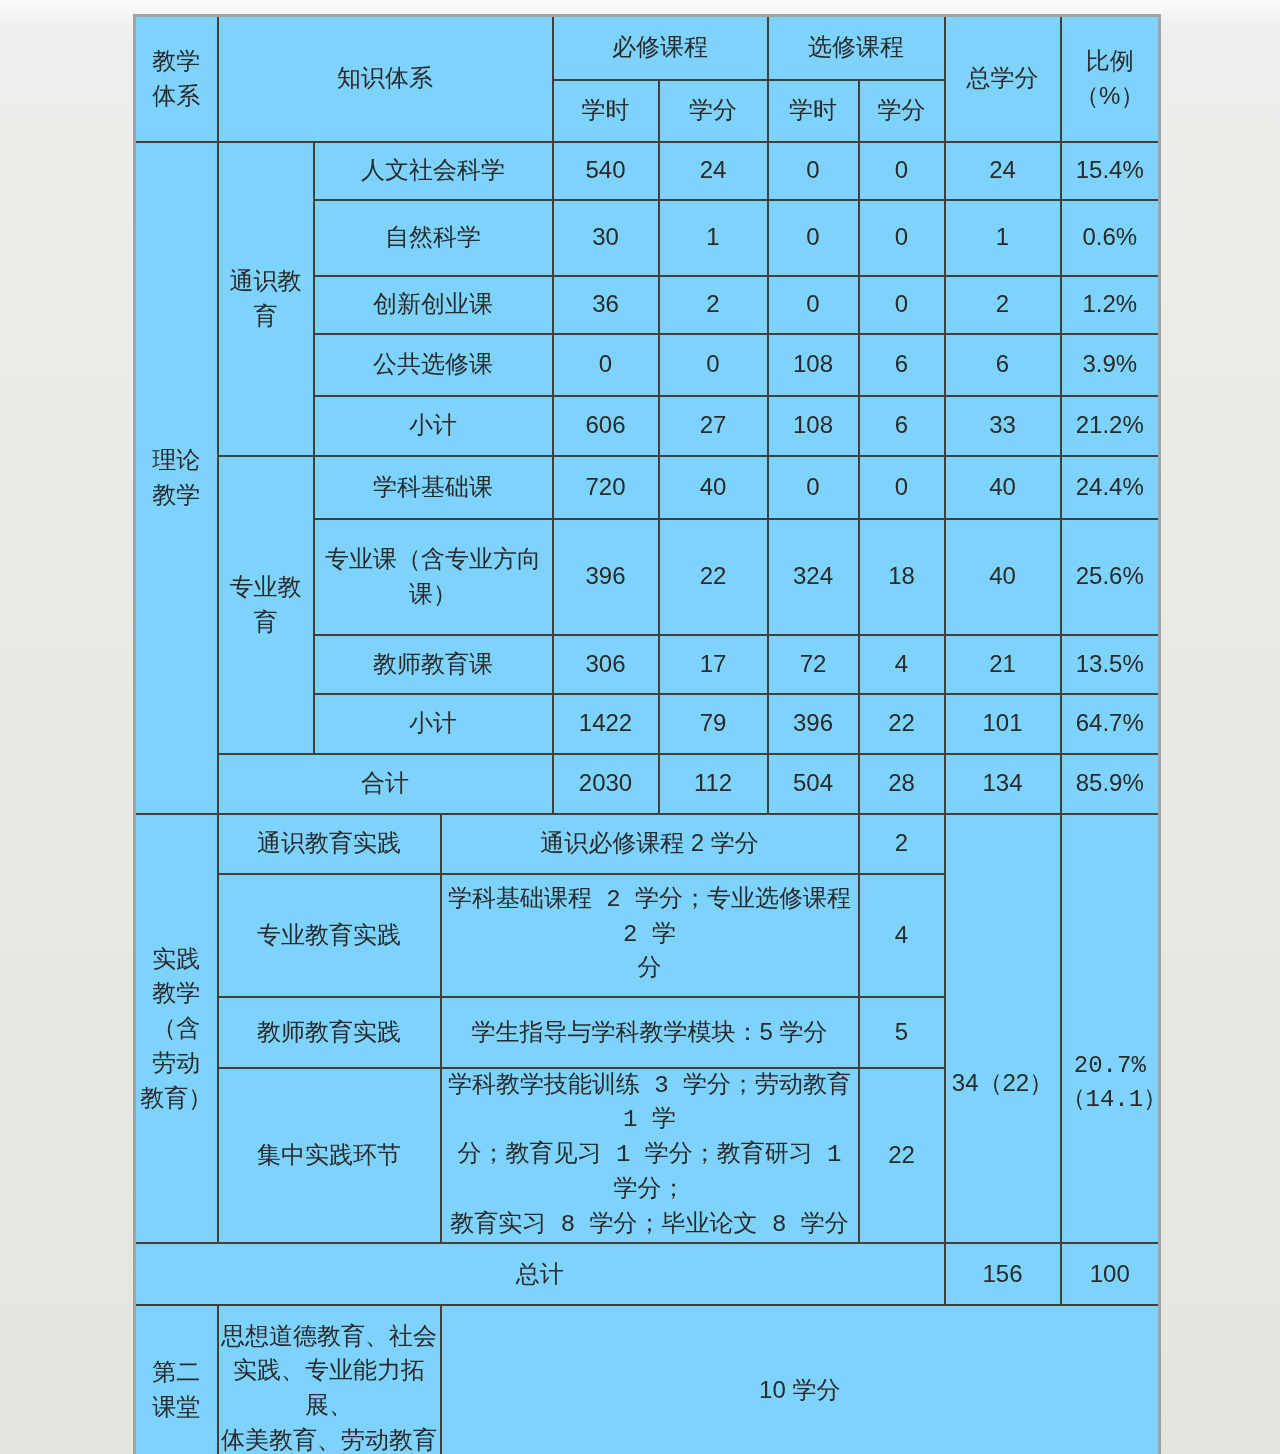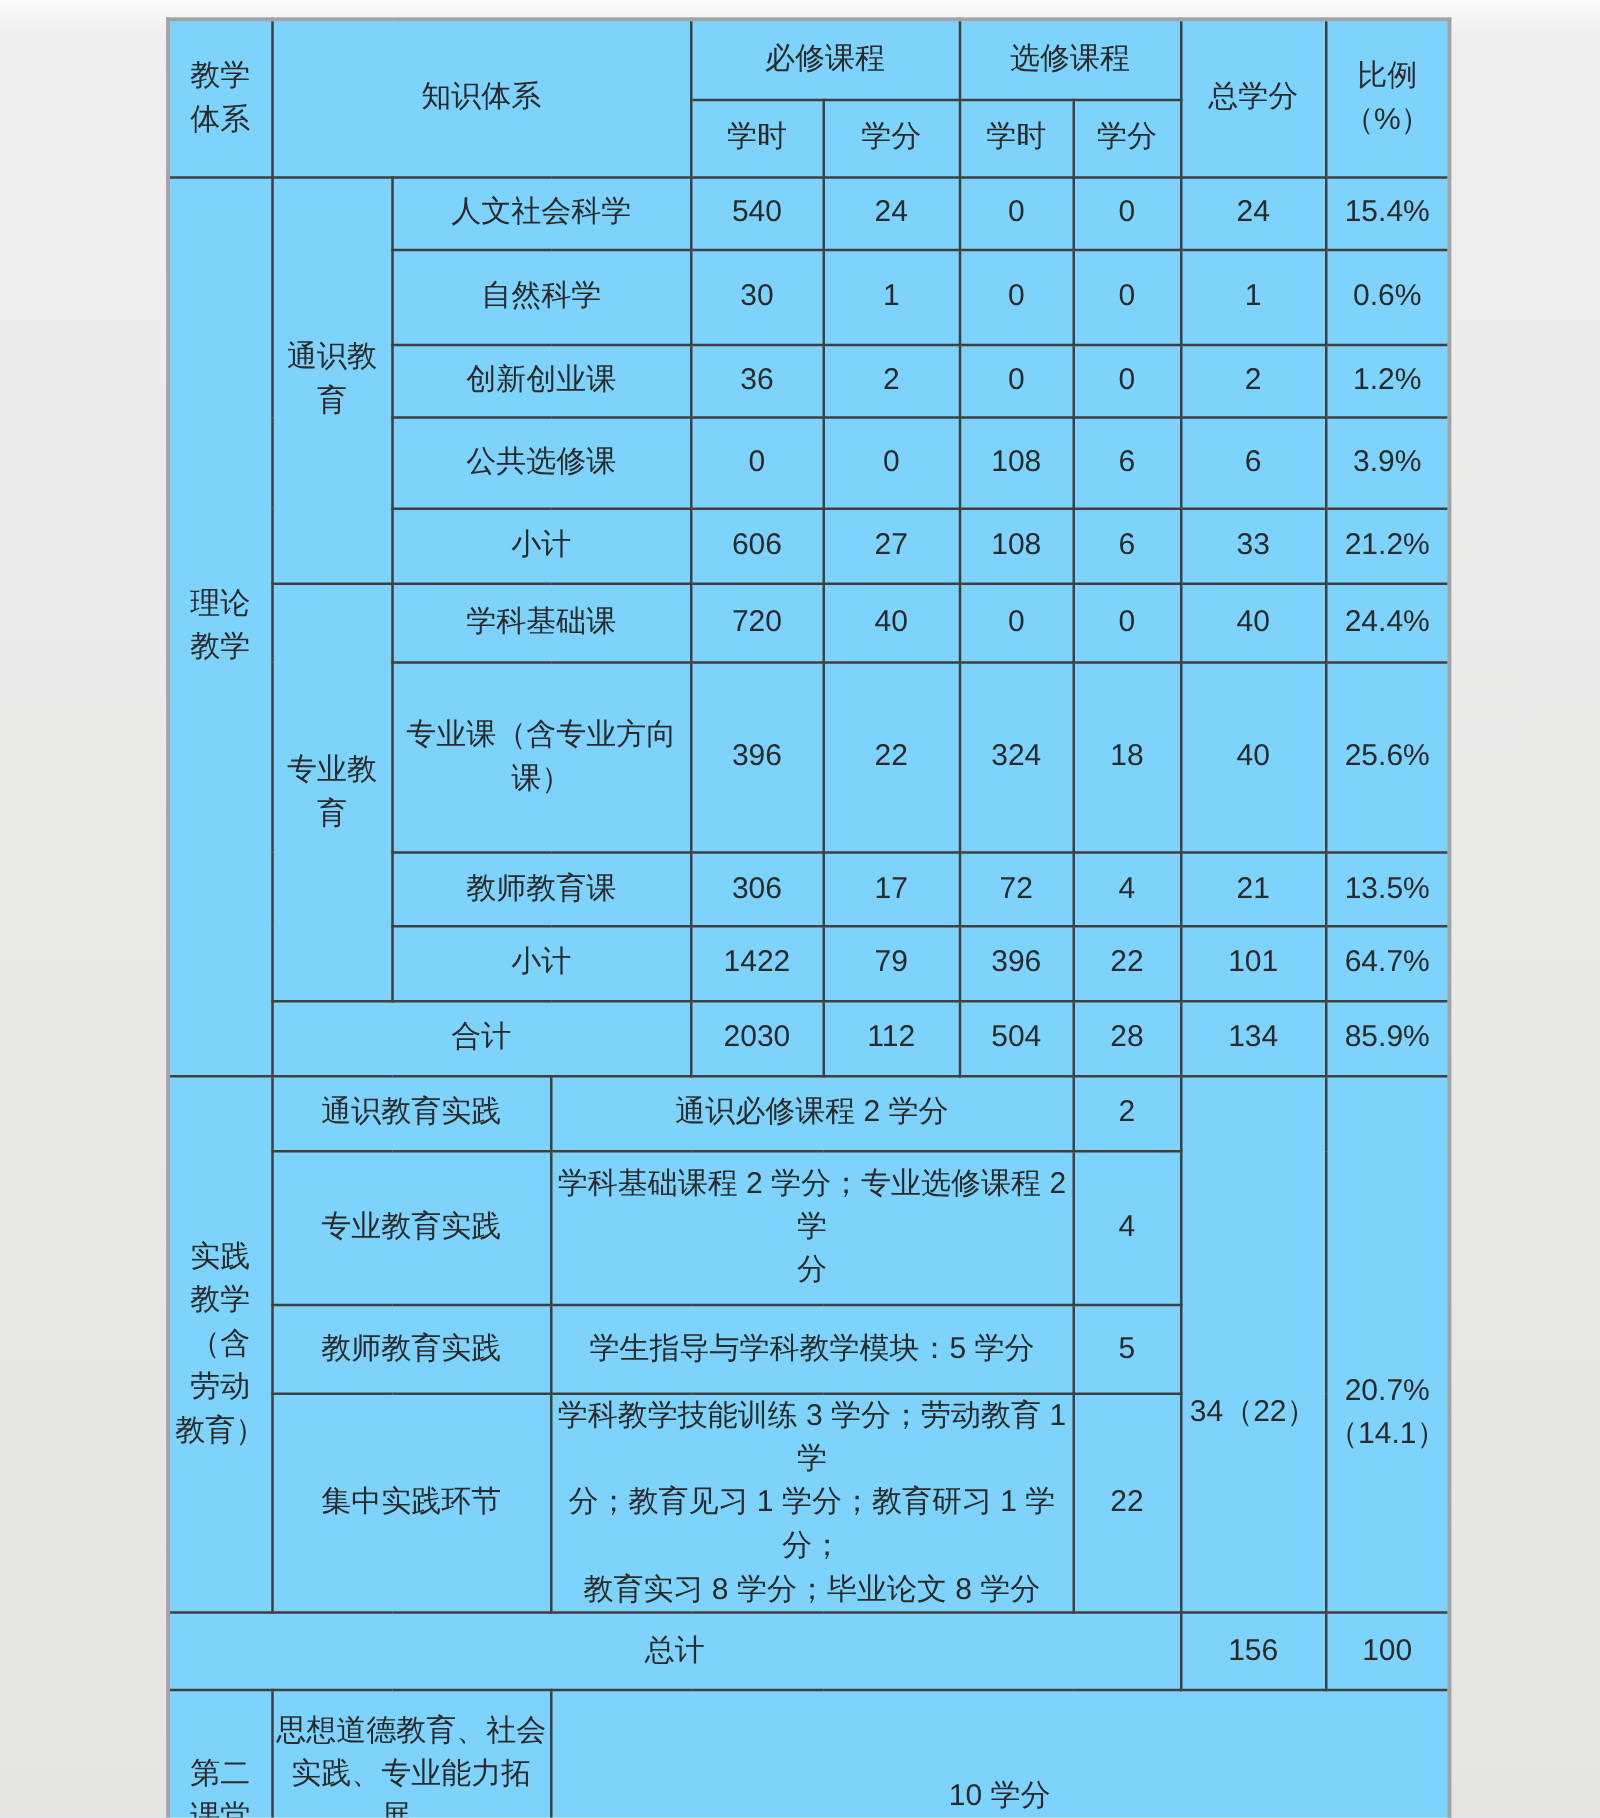--- a/index.html
+++ b/index.html
@@ -29,21 +29,21 @@
   .page-table td {
     border: 2px solid #413f3c;
     text-align: center;
     vertical-align: middle;
     padding: 0;
     line-height: 1.45;
     overflow: hidden;
   }
   .pre { white-space: pre-line; }
   .lh60 { line-height: 60px; }
-  .lh55 { line-height: 55px; }
+  .lh55 { line-height: 55px; font-family: Liberation Mono, monospace; }
   .push-down { padding-top: 110px !important; }
 </style>
 </head>
 <body>
 
 <table class="page-table">
   <colgroup>
     <col style="width:83px">
       <col style="width:96px">
       <col style="width:127px">
@@ -98,21 +98,21 @@
   </tr>
   <tr style="height:58px">
     <td colspan="2">创新创业课</td>
     <td>36</td>
     <td>2</td>
     <td>0</td>
     <td>0</td>
     <td>2</td>
     <td>1.2%</td>
   </tr>
-  <tr style="height:73px">
+  <tr style="height:62px">
     <td colspan="2">公共选修课</td>
     <td>0</td>
     <td>0</td>
     <td>108</td>
     <td>6</td>
     <td>6</td>
     <td>3.9%</td>
   </tr>
   <tr style="height:60px">
     <td colspan="2">小计</td>
@@ -128,21 +128,21 @@
     <td rowspan="4" class="pre lh60">专业教
 育</td>
     <td colspan="2">学科基础课</td>
     <td>720</td>
     <td>40</td>
     <td>0</td>
     <td>0</td>
     <td>40</td>
     <td>24.4%</td>
   </tr>
-  <tr style="height:152px">
+  <tr style="height:116px">
     <td colspan="2" class="pre lh60">专业课（含专业方向
 课）</td>
     <td>396</td>
     <td>22</td>
     <td>324</td>
     <td>18</td>
     <td>40</td>
     <td>25.6%</td>
   </tr>
   <tr style="height:59px">

